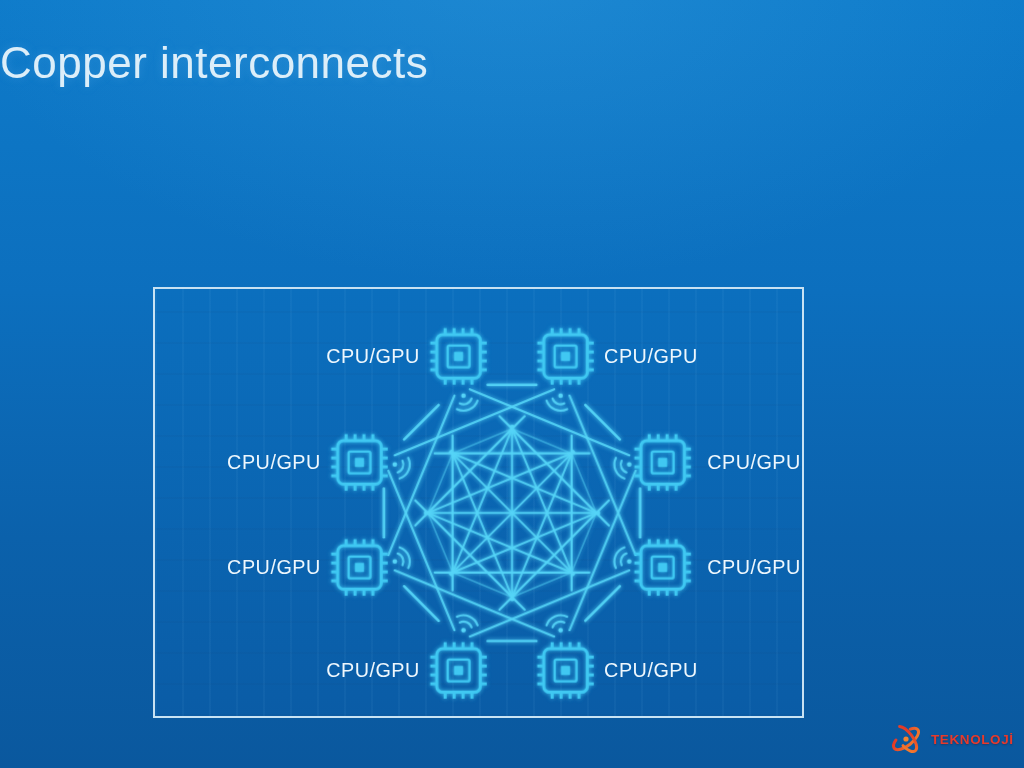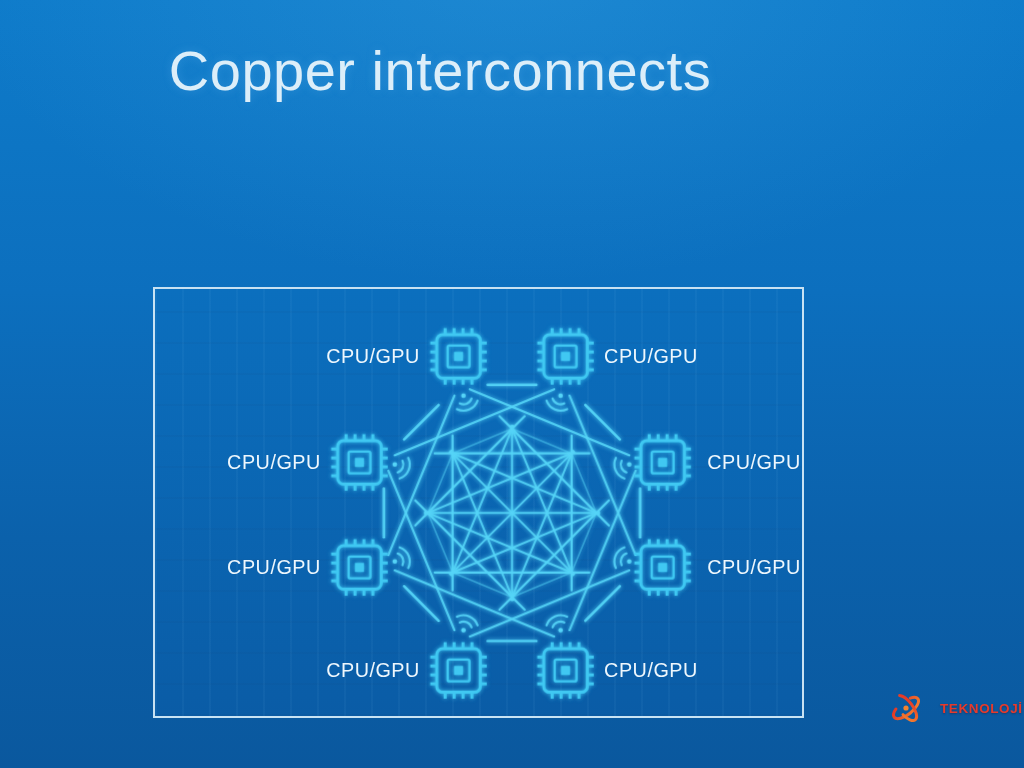--- a/index.html
+++ b/index.html
@@ -4,42 +4,42 @@
 <style>
   html,body{margin:0;padding:0;}
   body{
     width:1024px;height:768px;position:relative;overflow:hidden;
     font-family:"Liberation Sans",sans-serif;
     background-image:
       radial-gradient(900px 520px at 50% -5%, rgba(70,170,230,.28), rgba(0,0,0,0) 62%),
       linear-gradient(180deg,#0e7bca 0%,#0c6fbe 38%,#0b61ab 70%,#0a589e 100%);
   }
   .title{
-    position:absolute;left:0;top:38px;width:880px;text-align:center;
-    font-size:56px;font-weight:400;letter-spacing:.5px;color:#dceef9;
+    position:absolute;left:0;top:38px;width:880px;
+    font-size:44px;font-weight:400;letter-spacing:.5px;color:#dceef9;
     text-shadow:0 0 10px rgba(120,200,255,.25);
   }
   .panel{
     position:absolute;left:153px;top:287px;width:651px;height:431px;
     box-sizing:border-box;border:2px solid rgba(217,237,248,.92);
     background:linear-gradient(180deg,#0b6fbe 0%,#0a5ca6 100%);
   }
   .panel::before{
     content:"";position:absolute;inset:0;pointer-events:none;
     background:
       repeating-linear-gradient(90deg, rgba(140,205,245,.05) 0 2px, rgba(0,0,0,0) 2px 27px),
       repeating-linear-gradient(0deg, rgba(20,60,110,.06) 0 2px, rgba(0,0,0,0) 2px 31px);
   }
   .panel svg{position:absolute;inset:0;}
   .nlabel{
     fill:#eef7fd;font-family:"Liberation Sans",sans-serif;font-size:20px;
     letter-spacing:.5px;
   }
   .watermark{
-    position:absolute;left:886px;top:688px;display:flex;align-items:center;gap:14px;text-align:right;
+    position:absolute;left:886px;top:719px;display:flex;align-items:center;gap:5px;text-align:right;
   }
   .wm-text{
     color:#e63a2c;font-weight:bold;font-size:13.5px;letter-spacing:.6px;
     text-shadow:0 1px 2px rgba(60,0,0,.35);
   }
 </style>
 </head>
 <body>
 
 <div class="title">Copper interconnects</div>

